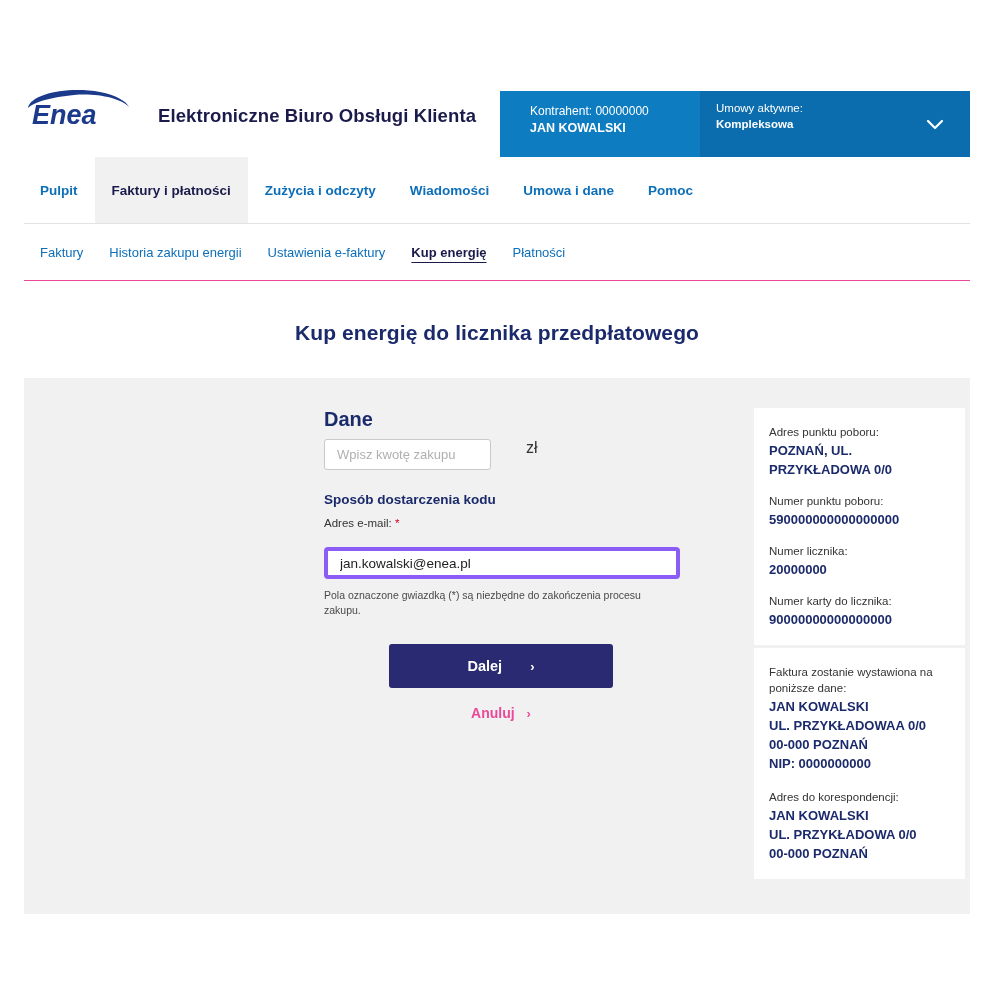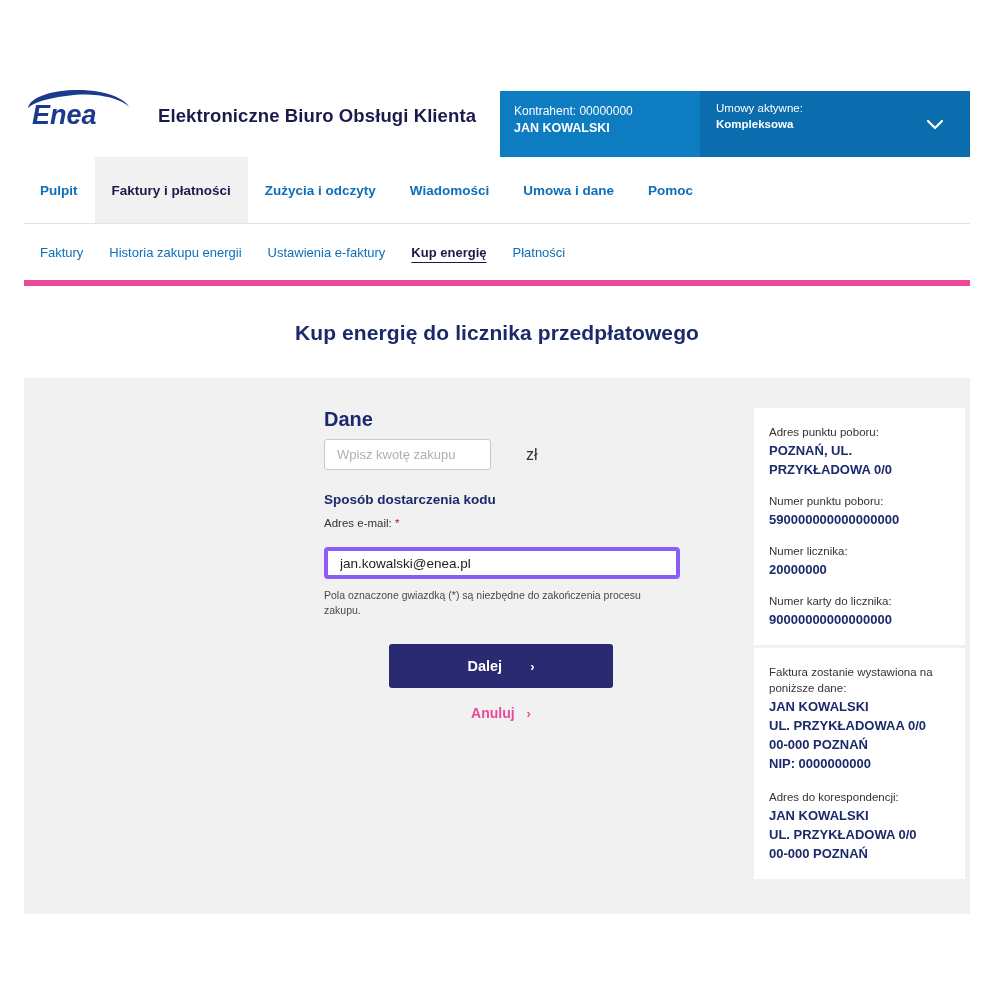--- a/index.html
+++ b/index.html
@@ -77,21 +77,21 @@
     left: 500px;
     top: 91px;
     width: 470px;
     height: 66px;
     display: flex;
   }
   .acct-left {
     width: 200px;
     background: #0d7cc1;
     color: #ffffff;
-    padding: 12px 0 0 14px;
+    padding: 12px 0 0 30px;
     box-sizing: border-box;
   }
   .acct-left .l1 { font-size: 12px; font-weight: normal; line-height: 17px;}
   .acct-left .l2 { font-size: 12.5px; font-weight: bold; line-height: 17px;}
   .acct-right {
     flex: 1;
     background: #0b6dae;
     color: #ffffff;
     padding: 9px 0 0 16px;
     box-sizing: border-box;
@@ -136,21 +136,21 @@
   }
 
   
   .subnav {
     position: absolute;
     left: 24px;
     top: 224px;
     width: 946px;
     height: 56px;
     background: #ffffff;
-    border-bottom: 6px solid #ec4899;
+    border-bottom: 1px solid #ec4899;
   }
   .subnav ul { list-style:none; margin:0; padding:0; display:flex; height:100%; align-items:center;}
   .subnav li {
     font-size: 13px;
     color: #0d6fb8;
     padding: 0 13px;
     cursor: pointer;
     white-space: nowrap;
   }
   .subnav li:first-child { padding-left: 16px; }
@@ -193,21 +193,21 @@
     font-size: 20px;
     font-weight: bold;
     color: #1b2a6b;
   }
   .field-label {
     font-size: 13.5px;
     font-weight: bold;
     color: #1b2a6b;
     margin-bottom: 8px;
   }
-  .amount-row { display: flex; align-items: center; }
+  .amount-row { display: flex; align-items: flex-start; }
   .amount-input {
     width: 167px;
     height: 31px;
     border: 1px solid #c9c9c9;
     border-radius: 3px;
     padding: 0 12px;
     font-size: 13px;
     color: #333;
     background: #fff;
     font-family: "Liberation Sans", sans-serif;

